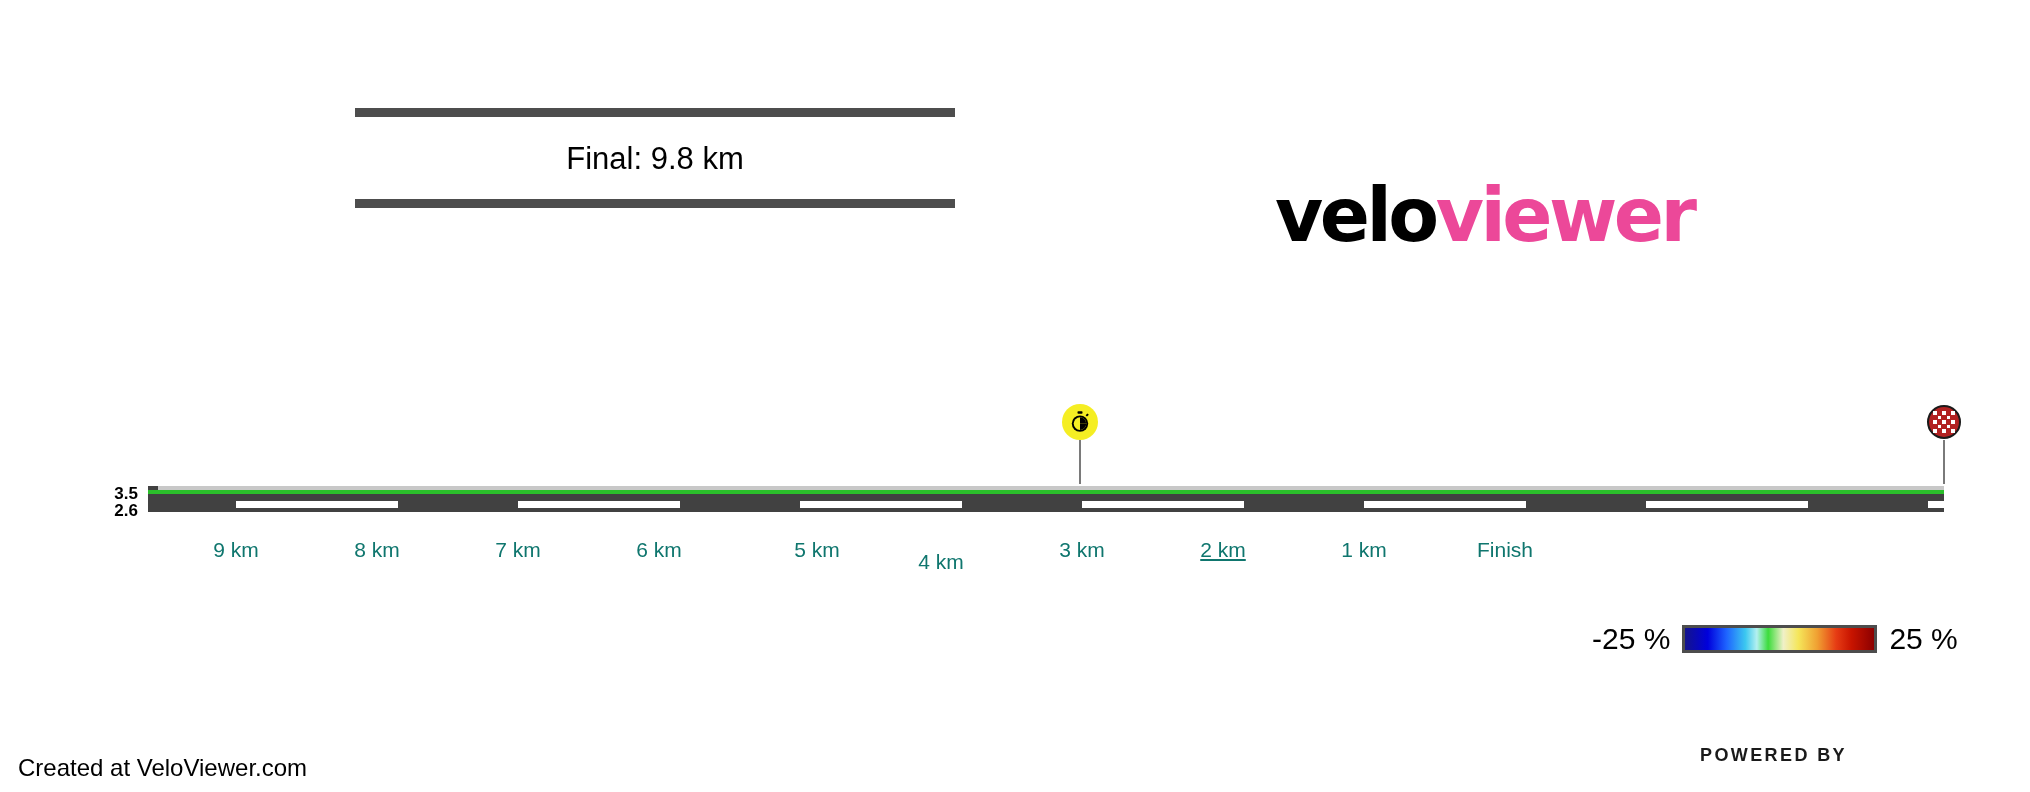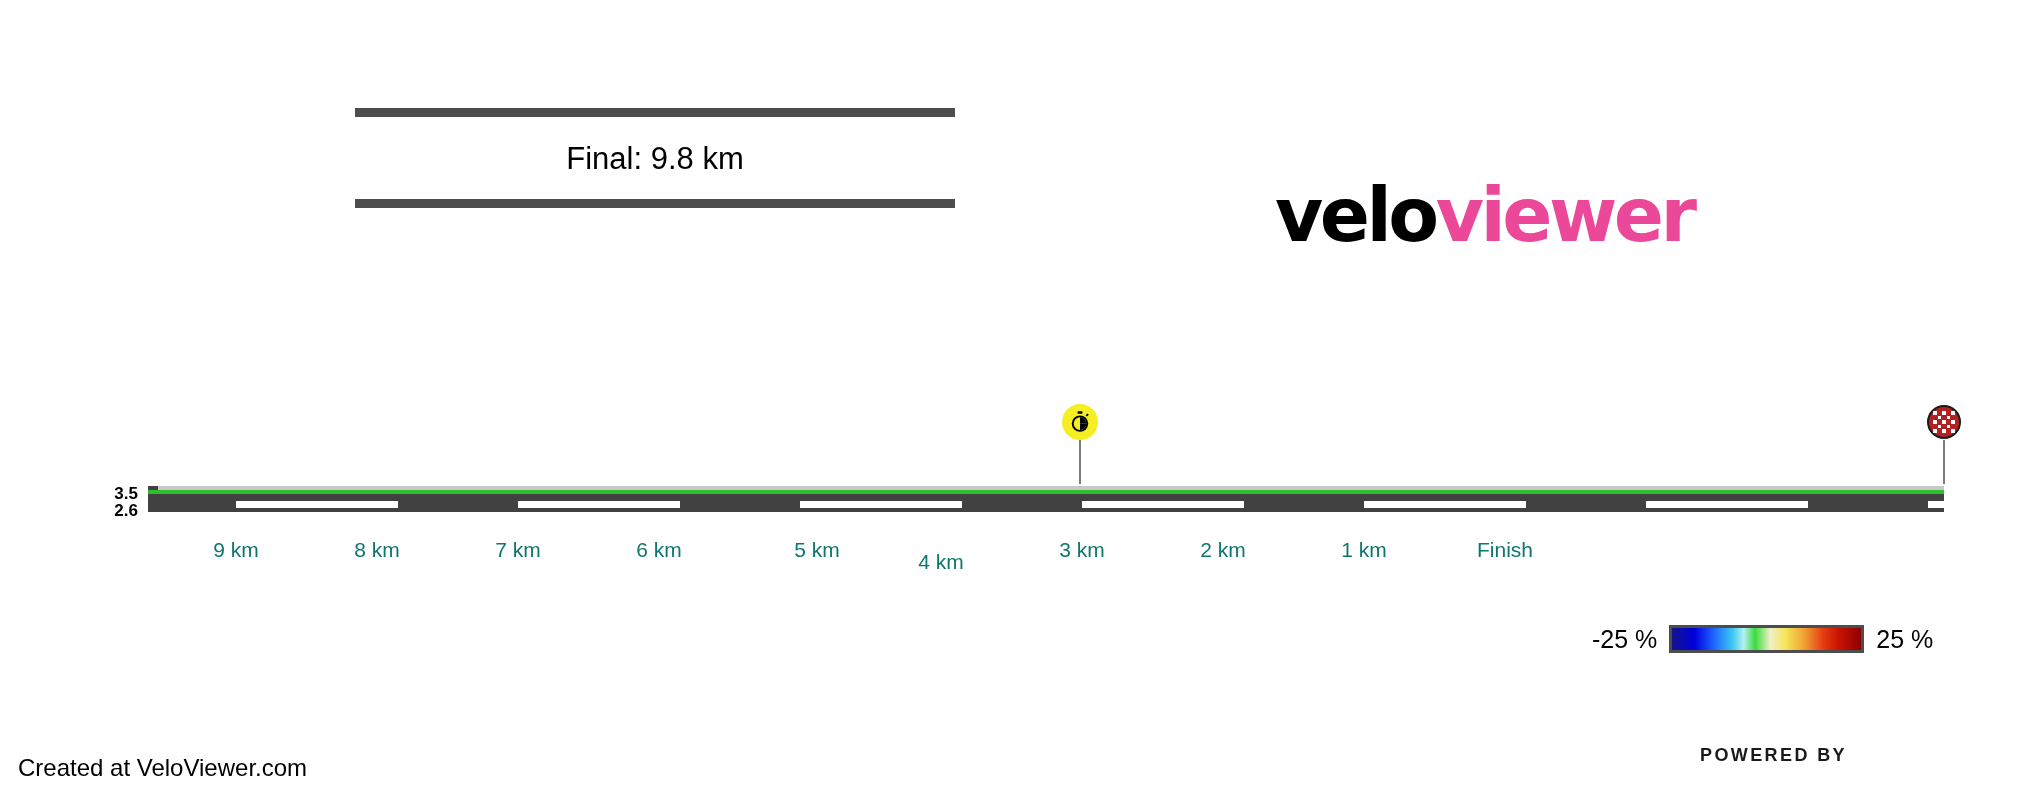--- a/index.html
+++ b/index.html
@@ -106,21 +106,21 @@
     gap:1px;
   }
   .checker i{display:block;}
   .checker i.w{background:#ffffff;}
 
   
   #gradient-legend{
     left:1592px;top:622px;height:34px;
     display:flex;align-items:center;
   }
-  .legend-label{font-size:25px;color:#000;white-space:nowrap;}
+  .legend-label{font-size:30px;color:#000;white-space:nowrap;}
   #legend-min{margin-right:12px;}
   #legend-max{margin-left:12px;}
   #legend-swatch{
     width:195px;height:28px;
     border:3px solid #4d4d4d;box-sizing:border-box;
     background:linear-gradient(to right,
       #14148c 0%,
       #0000dc 12%,
       #1e64ff 22%,
       #3cc8f0 32%,
@@ -181,21 +181,21 @@
 </div>
 
 <div class="abs" id="x-axis">
   <span class="xtick" style="left:88px;">9 km</span>
   <span class="xtick" style="left:229px;">8 km</span>
   <span class="xtick" style="left:370px;">7 km</span>
   <span class="xtick" style="left:511px;">6 km</span>
   <span class="xtick" style="left:652px;margin-left:17px;">5 km</span>
   <span class="xtick" style="left:793px;margin-top:12px;">4 km</span>
   <span class="xtick" style="left:934px;">3 km</span>
-  <span class="xtick" style="left:1075px;">2 km</span>
+  <span class="xtick" style="left:1075px;text-decoration:underline;">2 km</span>
   <span class="xtick" style="left:1216px;">1 km</span>
   <span class="xtick" style="left:1357px;">Finish</span>
 </div>
 
 <div class="abs poi" id="sprint-marker">
   <div class="poi-dot">
     <svg width="24" height="24" viewBox="0 0 24 24" aria-hidden="true">
       <rect x="9.5" y="1.2" width="5" height="2.6" rx="0.8" fill="#000"></rect>
       <path d="M17.6 5.2 L19.4 3.4 L20.8 4.8 L19.0 6.6 Z" fill="#000"></path>
       <circle cx="12" cy="13.6" r="8.2" fill="#000"></circle>

